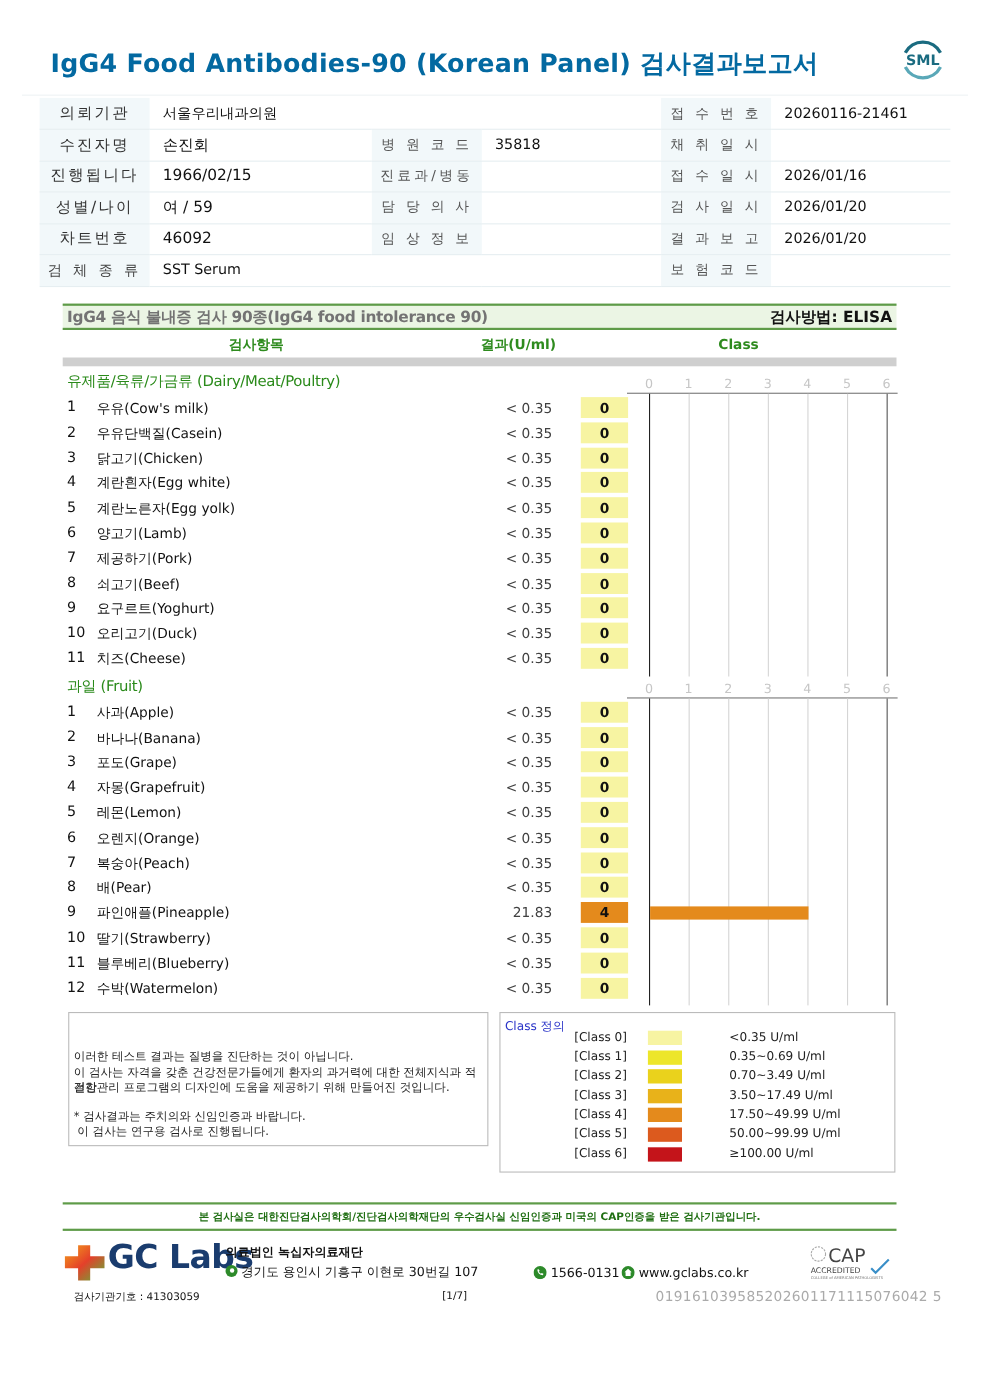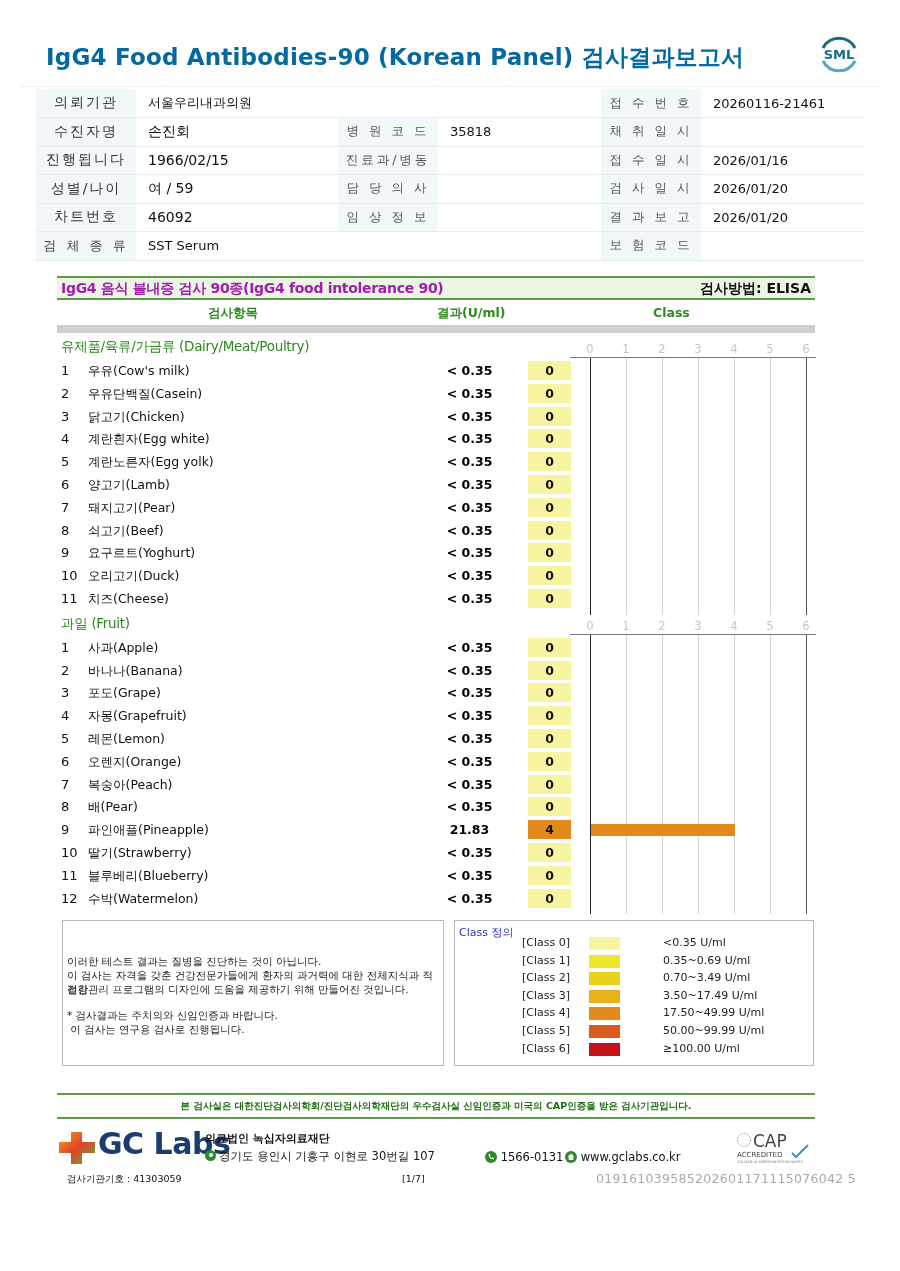--- a/index.html
+++ b/index.html
@@ -10,41 +10,41 @@
 
   .info { position: absolute; left: 36px; top: 89px; width: 828px; border-collapse: collapse; font-size: 13px; }
   .info td { height: 28.5px; border-bottom: 1px solid #e6eef1; padding: 0; vertical-align: middle; }
   .info .lab { background: #f2f8fa; color: #333; text-align: center; letter-spacing: 2px; font-size: 14px; }
   .info .lab.sm { font-size: 13px; letter-spacing: 3px; color: #444; }
   .info .lab.mid { font-size: 12.5px; letter-spacing: 3px; color: #555; }
   .info .val { padding-left: 12px; color: #111; font-size: 13px; }
   .info .val.big { font-size: 14px; }
 
   .panel-head { position: absolute; left: 57px; top: 276px; width: 758px; height: 24px; background: #ebf5e4; border-top: 2px solid #5e9b48; border-bottom: 2px solid #5e9b48; }
-  .panel-head .l { position: absolute; left: 4px; top: 2px; font-size: 14px; font-weight: bold; color: #a21caf; letter-spacing: -0.3px; }
+  .panel-head .l { position: absolute; left: 4px; top: 2px; font-size: 14px; font-weight: bold; color: #737373; letter-spacing: -0.3px; }
   .panel-head .r { position: absolute; right: 4px; top: 2px; font-size: 14px; font-weight: bold; color: #111; }
   .colhead { position: absolute; top: 305px; font-size: 12.5px; font-weight: bold; color: #2e8b1e; }
   .grey-bar { position: absolute; left: 57px; top: 325px; width: 758px; height: 8px; background: #cfcfcf; }
 
   .section-title { position: absolute; left: 61px; font-size: 13.5px; font-weight: normal; color: #2a8a1a; letter-spacing: -0.3px; }
   .row { position: absolute; left: 57px; width: 520px; height: 22px; font-size: 12.5px; }
   .row .num { position: absolute; left: 4px; top: 3px; color: #111; font-size: 13px; }
   .row .name { position: absolute; left: 31px; top: 3px; color: #111; }
-  .row .res { position: absolute; left: 380px; width: 65px; top: 3px; text-align: center; font-weight: bold; color: #000000; }
+  .row .res { position: absolute; left: 380px; width: 65px; top: 3px; text-align: right; font-weight: normal; color: #404040; }
   .row .cls { position: absolute; left: 471px; width: 43px; top: 1px; height: 19px; background: #f7f4a2; text-align: center; font-weight: bold; font-size: 12.5px; line-height: 19px; color: #111; }
 
   .grid { position: absolute; left: 570px; width: 246px; }
   .grid .axis-top { position: absolute; left: 0; right: 0; height: 1px; background: #777; }
   .grid .tick { position: absolute; font-size: 11.5px; color: #c6c6c6; width: 12px; text-align: center; }
   .grid .vline { position: absolute; width: 1px; background: #d5d5d5; }
   .grid .vline.zero { background: #222; }
   .grid .vline.end { background: #555; }
   .bar { position: absolute; height: 12px; }
 
-  .note-box { position: absolute; left: 62px; top: 920px; width: 382px; height: 146px; border: 1px solid #bbb; font-size: 10.5px; line-height: 14px; color: #222; }
+  .note-box { position: absolute; left: 62px; top: 920px; width: 382px; height: 122px; border: 1px solid #bbb; font-size: 10.5px; line-height: 14px; color: #222; }
   .note-box .p { position: absolute; left: 4px; }
   .class-box { position: absolute; left: 454px; top: 920px; width: 360px; height: 146px; border: 1px solid #bbb; font-size: 11px; }
   .class-box .ttl { position: absolute; left: 4px; top: 4px; color: #2a34c8; font-size: 11px; }
   .class-row { position: absolute; left: 0; width: 360px; height: 17px; }
   .class-row .cn { position: absolute; left: 60px; width: 62px; text-align: center; top: 1px; color: #222; }
   .class-row .sw { position: absolute; left: 134px; width: 31px; height: 13px; top: 2px; }
   .class-row .rg { position: absolute; left: 208px; top: 1px; color: #222; }
 
   .foot-line1 { position: absolute; left: 57px; width: 758px; top: 1093px; border-top: 2px solid #5e9b48; }
   .foot-text { position: absolute; left: 57px; width: 758px; top: 1100px; text-align: center; font-size: 9.5px; font-weight: bold; color: #1f6e12; }
@@ -194,21 +194,21 @@
       <span class="cls" style="background: rgb(247, 244, 162);">0</span>
     </div>
     <div class="row" style="top: 474px;">
       <span class="num">6</span>
       <span class="name">양고기(Lamb)</span>
       <span class="res">&lt; 0.35</span>
       <span class="cls" style="background: rgb(247, 244, 162);">0</span>
     </div>
     <div class="row" style="top: 496.8px;">
       <span class="num">7</span>
-      <span class="name">돼지고기(Pear)</span>
+      <span class="name">제공하기(Pork)</span>
       <span class="res">&lt; 0.35</span>
       <span class="cls" style="background: rgb(247, 244, 162);">0</span>
     </div>
     <div class="row" style="top: 519.6px;">
       <span class="num">8</span>
       <span class="name">쇠고기(Beef)</span>
       <span class="res">&lt; 0.35</span>
       <span class="cls" style="background: rgb(247, 244, 162);">0</span>
     </div>
     <div class="row" style="top: 542.4px;">

